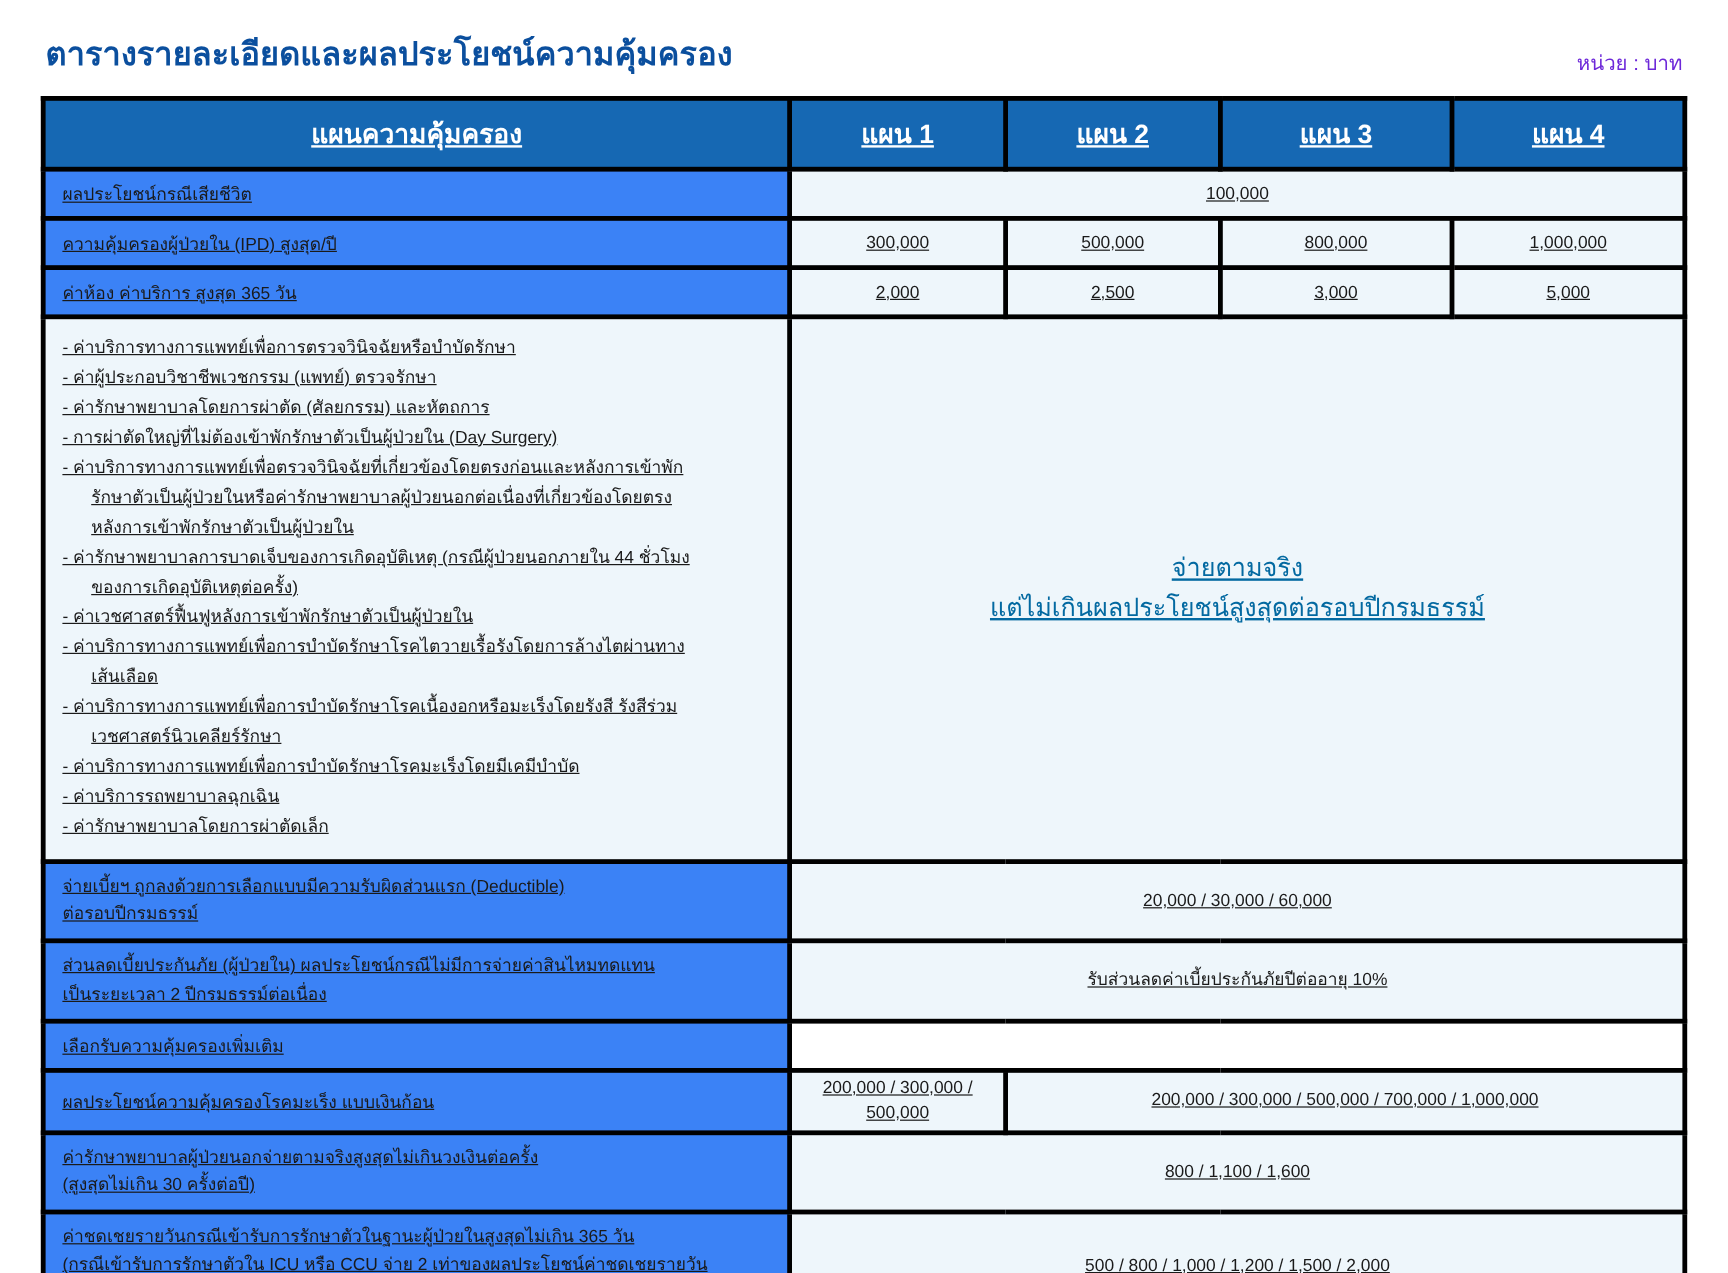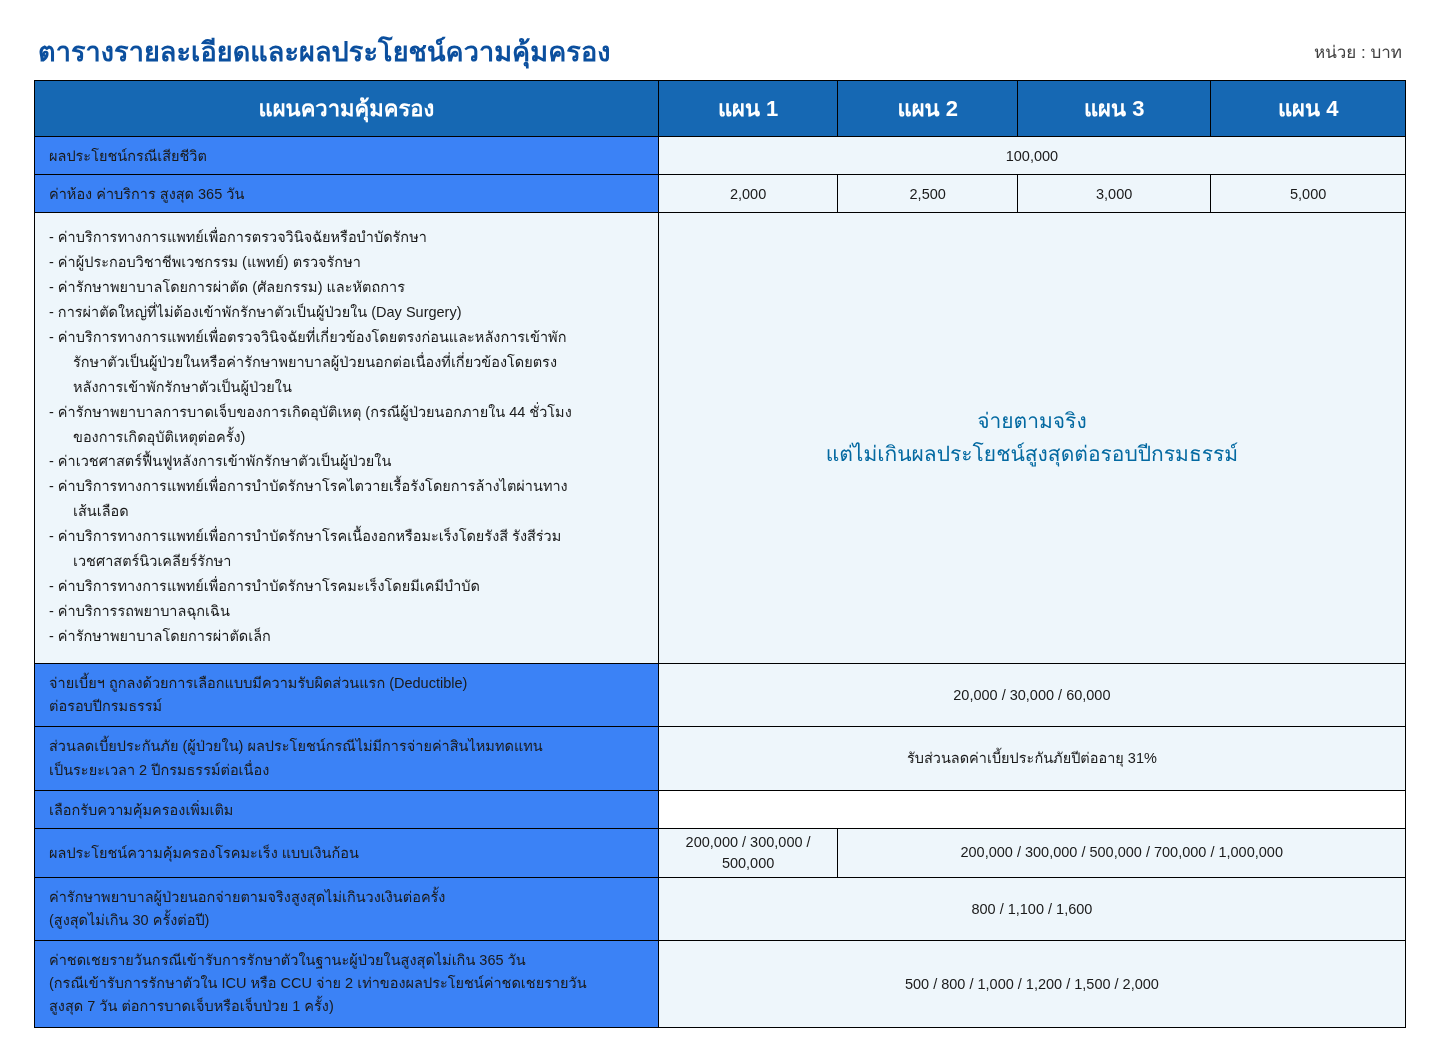--- a/index.html
+++ b/index.html
@@ -20,49 +20,50 @@
     position: relative;
     width: 1440px;
     height: 1061px;
     box-sizing: border-box;
     padding: 0 34px;
   }
 
   
   .doc-header {
     display: flex;
-    align-items: flex-end;
+    align-items: center;
     justify-content: space-between;
     padding: 22px 4px 12px 4px;
   }
   .doc-title {
     font-size: 27px;
     font-weight: bold;
     color: #0b4f9e;
     letter-spacing: 0.1px;
     line-height: 1.2;
   }
   .doc-unit {
     font-size: 17px;
-    color: #404040;
+    color: #6d28d9;
     padding-bottom: 3px;
     margin-top: 16px;
   }
 
   
   table.benefit-table {
     width: 100%;
     border-collapse: collapse;
     table-layout: fixed;
     font-size: 14.5px;
   }
   table.benefit-table td,
   table.benefit-table th {
-    border: 1px solid #000000;
+    border: 4px solid #000000;
     vertical-align: middle;
+    text-decoration: underline;
   }
 
   thead th {
     background: #1668b3;
     color: #ffffff;
     font-size: 22px;
     font-weight: bold;
     height: 53px;
     border: 1px solid #1668b3;
     text-align: center;
@@ -170,20 +171,27 @@
       </tr>
     </thead>
 
     <tbody>
 
       <tr>
         <td class="label">ผลประโยชน์กรณีเสียชีวิต</td>
         <td class="val-wide" colspan="4">100,000</td>
       </tr>
 
+      <tr>
+        <td class="label">ความคุ้มครองผู้ป่วยใน (IPD) สูงสุด/ปี</td>
+        <td class="val">300,000</td>
+        <td class="val">500,000</td>
+        <td class="val">800,000</td>
+        <td class="val">1,000,000</td>
+      </tr>
 
       <tr>
         <td class="label">ค่าห้อง ค่าบริการ สูงสุด 365 วัน</td>
         <td class="val">2,000</td>
         <td class="val">2,500</td>
         <td class="val">3,000</td>
         <td class="val">5,000</td>
       </tr>
 
 
@@ -227,21 +235,21 @@
           <div>ต่อรอบปีกรมธรรม์</div>
         </td>
         <td class="val-wide" colspan="4">20,000 / 30,000 / 60,000</td>
       </tr>
 
       <tr>
         <td class="label two-line">
           <div>ส่วนลดเบี้ยประกันภัย (ผู้ป่วยใน) ผลประโยชน์กรณีไม่มีการจ่ายค่าสินไหมทดแทน</div>
           <div>เป็นระยะเวลา 2 ปีกรมธรรม์ต่อเนื่อง</div>
         </td>
-        <td class="val-wide small-val" colspan="4">รับส่วนลดค่าเบี้ยประกันภัยปีต่ออายุ 31%</td>
+        <td class="val-wide small-val" colspan="4">รับส่วนลดค่าเบี้ยประกันภัยปีต่ออายุ 10%</td>
       </tr>
 
       <tr>
         <td class="label">เลือกรับความคุ้มครองเพิ่มเติม</td>
         <td class="blank-cell" colspan="4"></td>
       </tr>
 
       <tr>
         <td class="label">ผลประโยชน์ความคุ้มครองโรคมะเร็ง แบบเงินก้อน</td>
         <td class="val small-val">200,000 / 300,000 / 500,000</td>

